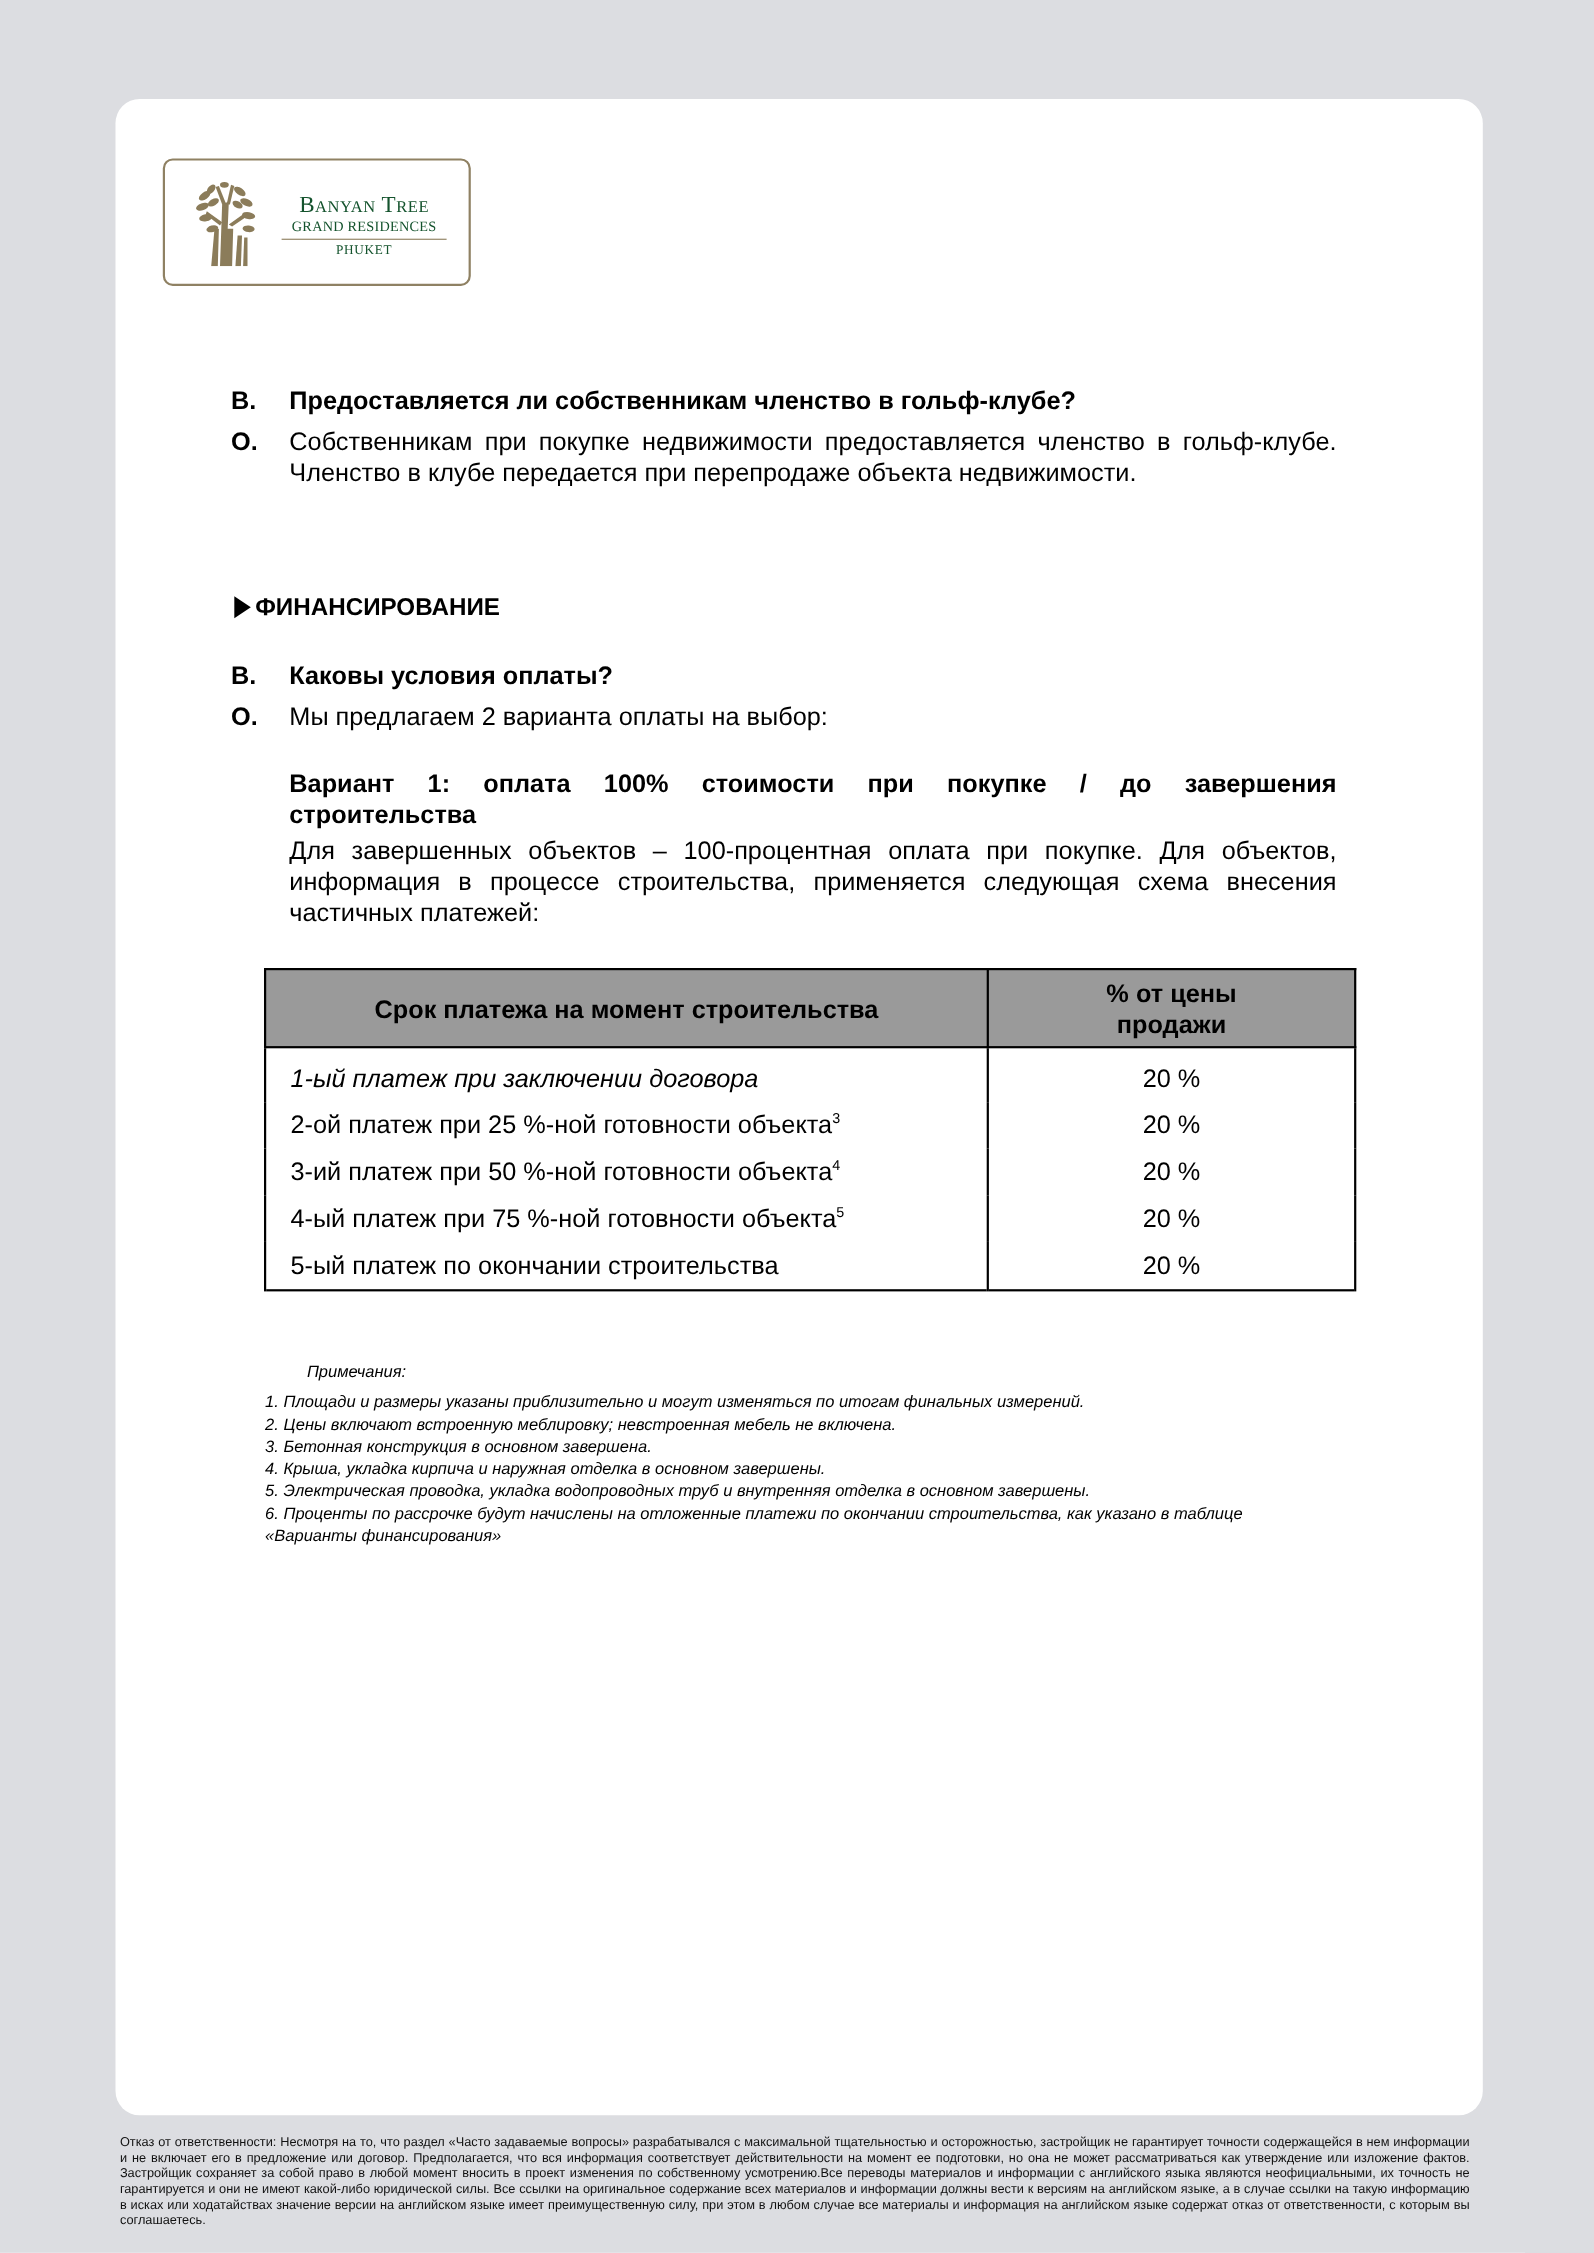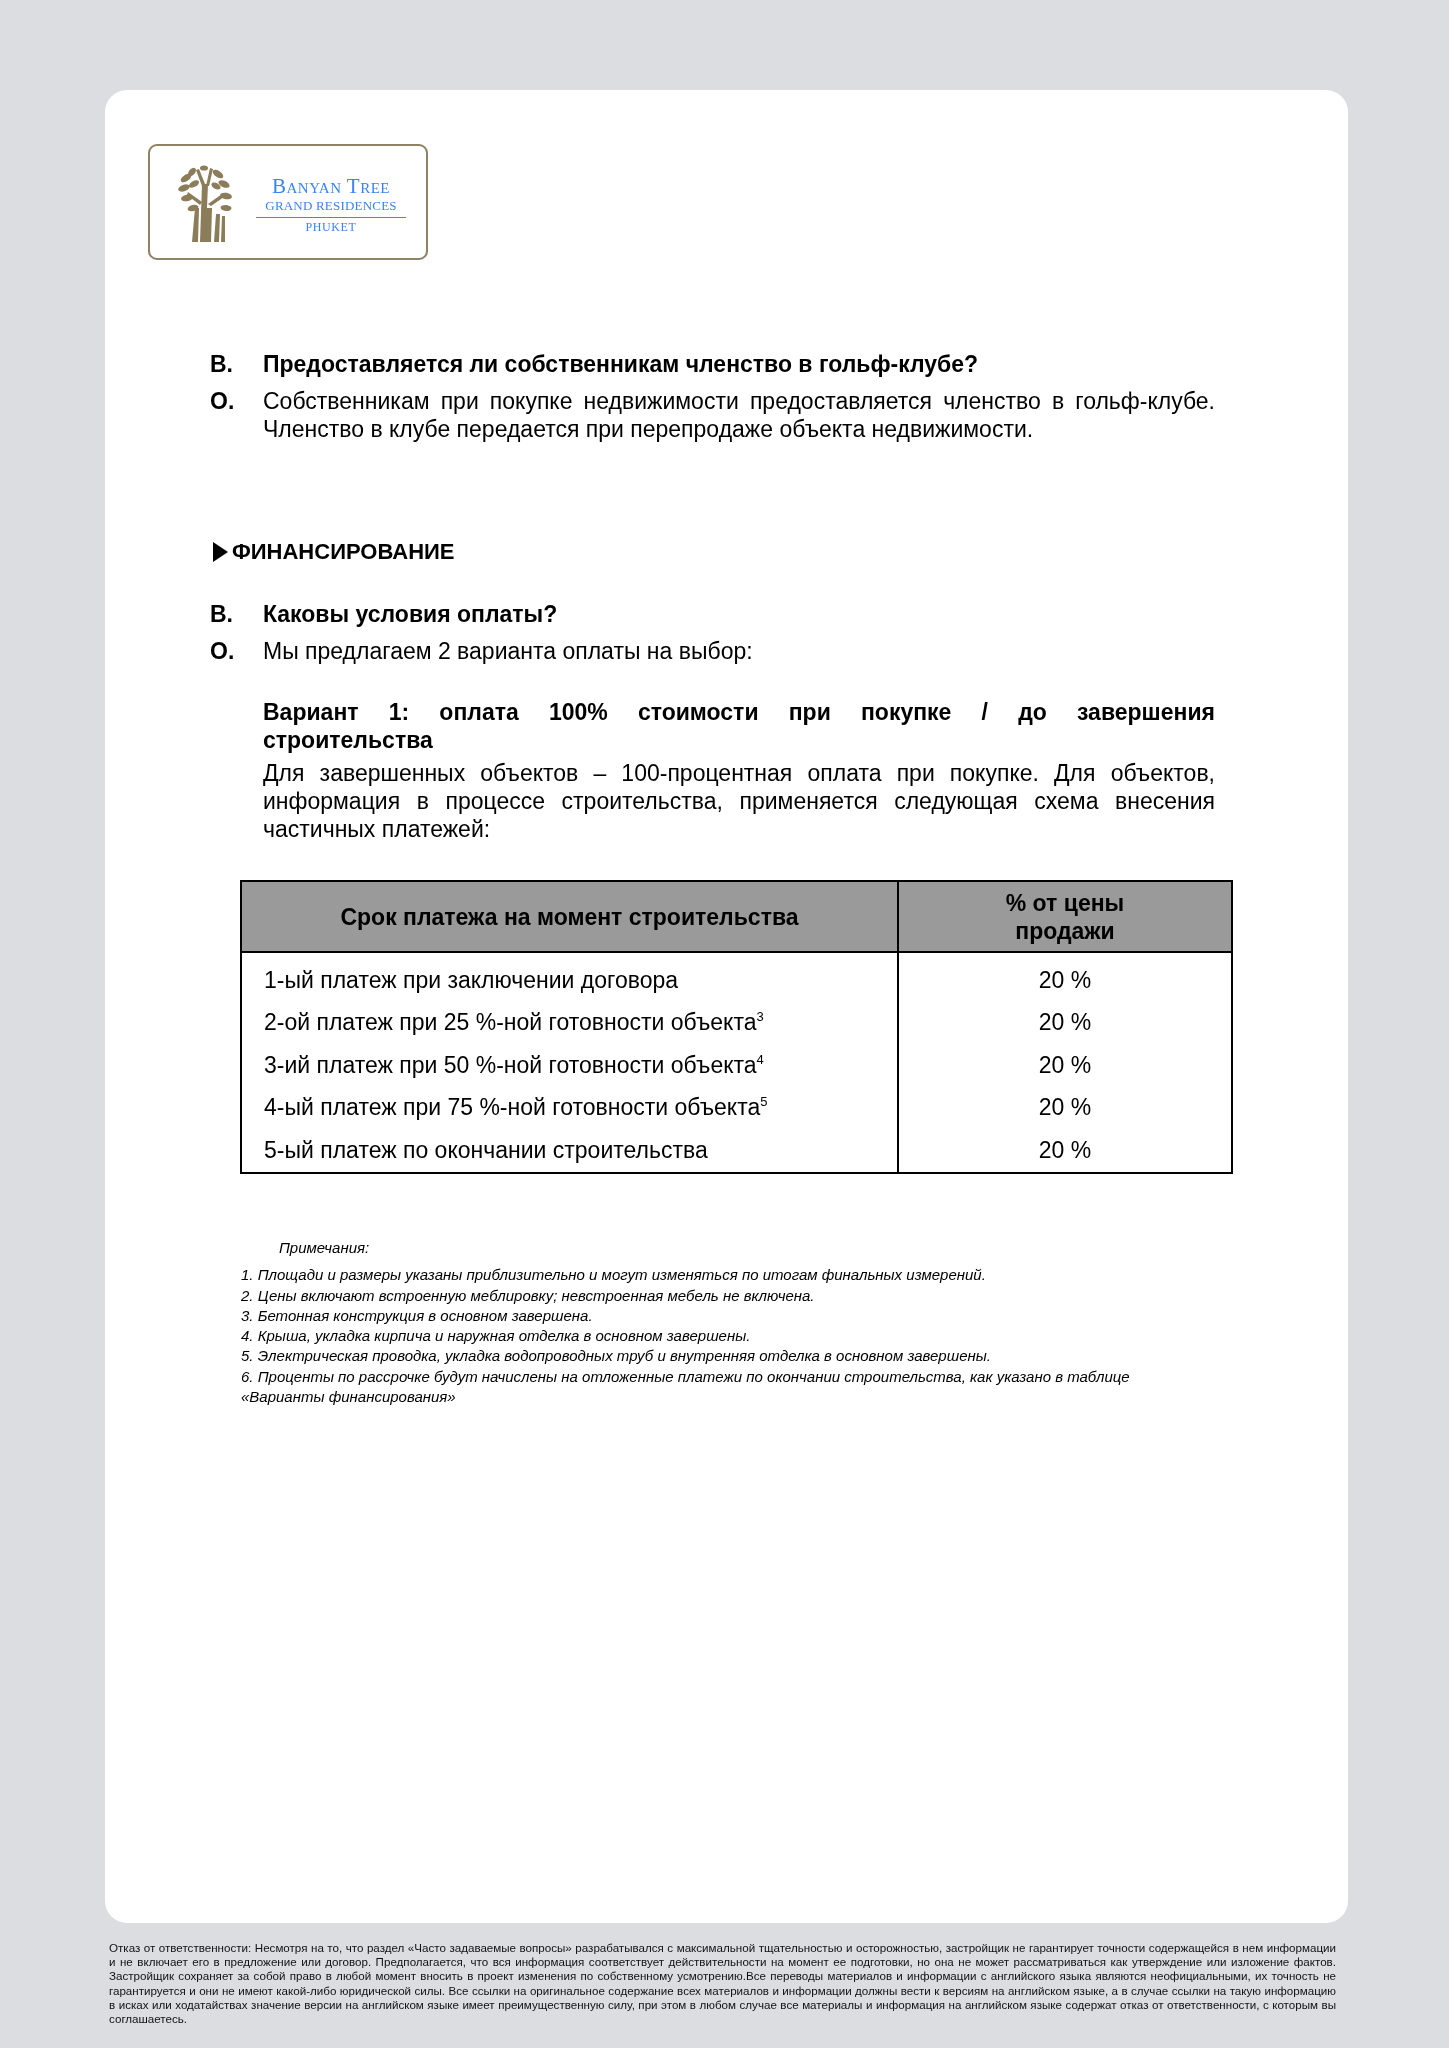--- a/index.html
+++ b/index.html
@@ -42,21 +42,21 @@
       width: 56px;
       height: 78px;
     }
     .logo .brand {
       position: absolute;
       left: 106px;
       top: 28px;
       width: 150px;
       text-align: center;
       font-family: "Liberation Serif", serif;
-      color: #3b82f6;
+      color: #14532d;
     }
     .logo .brand .l1 {
       font-size: 21px;
       letter-spacing: 0.5px;
       font-variant: small-caps;
       line-height: 24px;
     }
     .logo .brand .l2 {
       font-size: 13px;
       line-height: 16px;
@@ -269,21 +269,21 @@
       <col>
     </colgroup>
   <thead>
     <tr>
       <th>Срок платежа на момент строительства</th>
       <th><span style="display:inline-block;width:150px;">% от цены продажи</span></th>
     </tr>
   </thead>
   <tbody>
     <tr style="vertical-align:middle;">
-      <td style="padding-top:6px;"><span>1-ый платеж при заключении договора</span></td>
+      <td style="padding-top:6px;font-style:italic;"><span>1-ый платеж при заключении договора</span></td>
       <td class="pct" style="padding-top:6px;">20 %</td>
     </tr>
     <tr>
       <td><span>2-ой платеж при 25 %-ной готовности объекта</span><sup>3</sup></td>
       <td class="pct">20 %</td>
     </tr>
     <tr>
       <td><span>3-ий платеж при 50 %-ной готовности объекта</span><sup>4</sup></td>
       <td class="pct">20 %</td>
     </tr>

